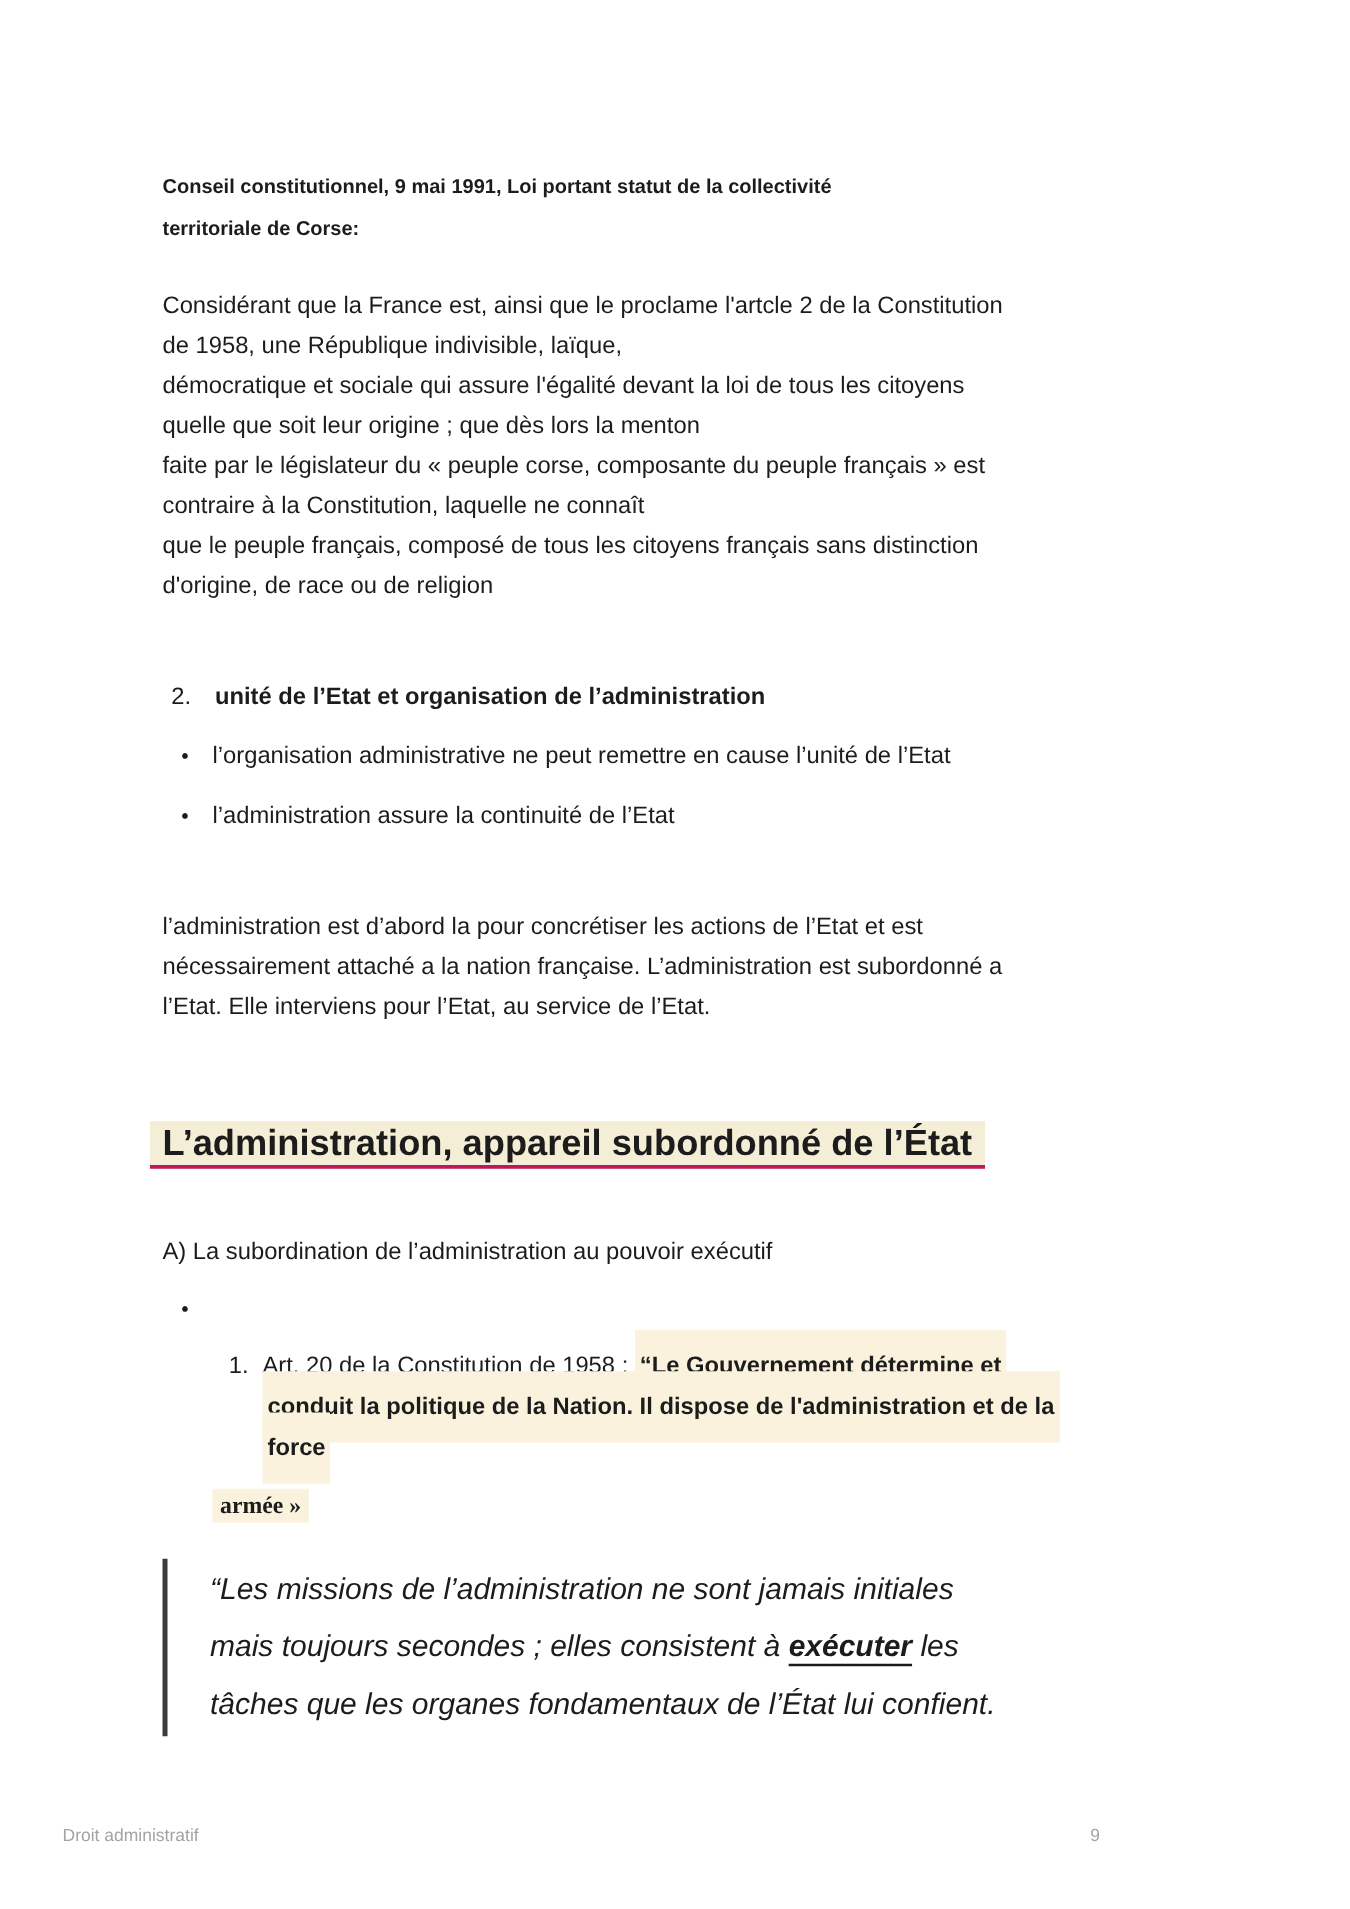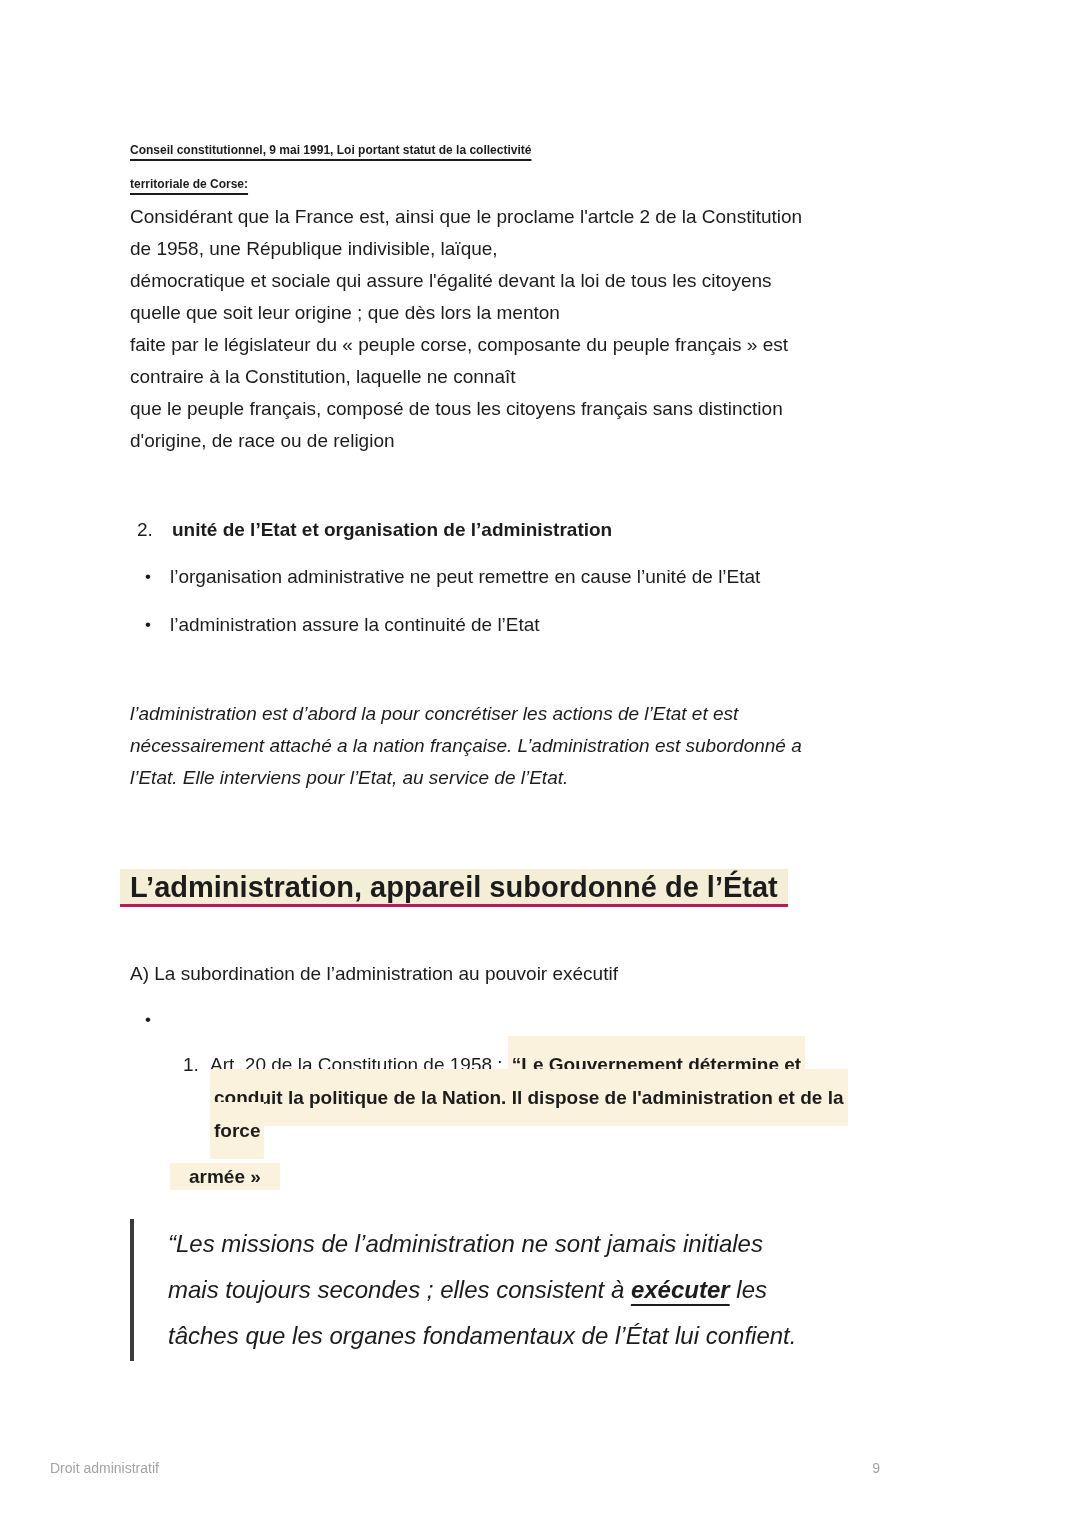--- a/index.html
+++ b/index.html
@@ -5,27 +5,27 @@
   * { margin:0; padding:0; box-sizing:border-box; }
   html,body { background:#ffffff; }
   body {
     width:1080px; height:1527px; position:relative; overflow:hidden;
     font-family:"Liberation Sans", sans-serif;
     color:var(--text, #1c1c1c);
   }
   .doc { padding:133px 110px 0 130px; }
 
   .case-heading {
-    font-size:12px; font-weight:700; line-height:34px;
+    font-size:16px; font-weight:700; line-height:34px;
     white-space:pre-line;
-    text-decoration:underline; text-decoration-thickness:2px; text-underline-offset:5px;
+    text-decoration-thickness:2px; text-underline-offset:5px;
   }
   .body-text { font-size:19px; line-height:32px; white-space:pre-line; }
-  .excerpt { }
-  .para2 { margin-top:57px;font-style:italic; }
+  .excerpt { margin-top:28px; }
+  .para2 { margin-top:57px; }
 
   .oli { display:flex; font-size:19px; line-height:33px; }
   .oli-2 { margin-top:56px; }
   .oli-num { flex:none; width:42px; padding-left:7px; }
   .bold-underline {
     font-weight:700;
     text-decoration-thickness:2px; text-underline-offset:5px;
   }
   .uli { display:flex; font-size:19px; line-height:32px; }
   .uli-1 { margin-top:15px; }
@@ -44,21 +44,21 @@
 
   .oli-art20 { margin-top:12px; }
   .oli-art20 .oli-num { width:27px; padding-left:0; }
   .oli-art20 { padding-left:53px; }
   .hl-b {
     font-weight:700;
     background:var(--highlight, #faf2dd);
     padding:18px 4px;
   }
   .armee { margin-top:13px; margin-left:40px; font-size:19px; line-height:33px; }
-  .armee .hl-b { padding:3px 19px; }
+  .armee .hl-b { padding:3px 6px;font-family:Liberation Serif, serif; }
 
   blockquote.doctrine {
     margin-top:26px;
     border-left:4px solid var(--quote-bar, #3b3b3b);
     padding:2px 20px 2px 34px;
     font-size:24px; font-style:italic; line-height:46px;
   }
   blockquote.doctrine .emph {
     font-weight:700;
     text-decoration:underline; text-decoration-thickness:2px; text-underline-offset:6px;

